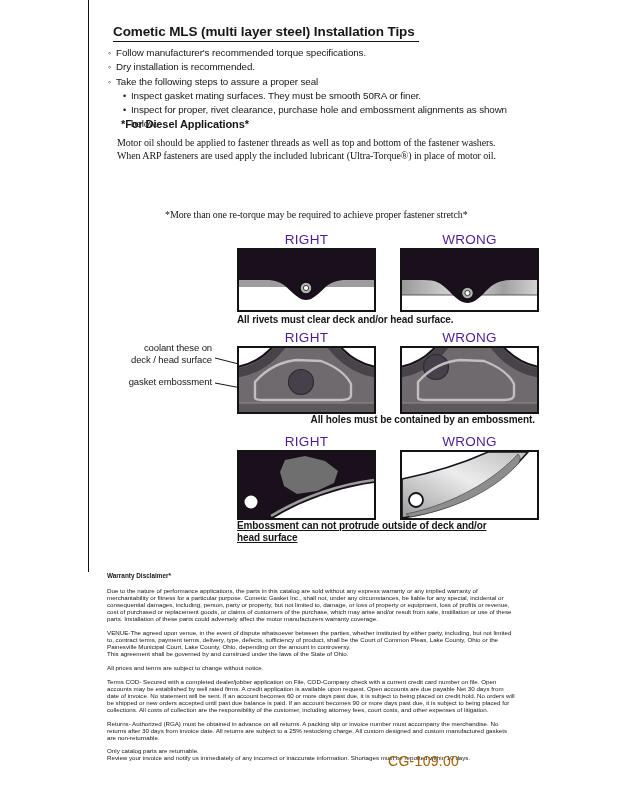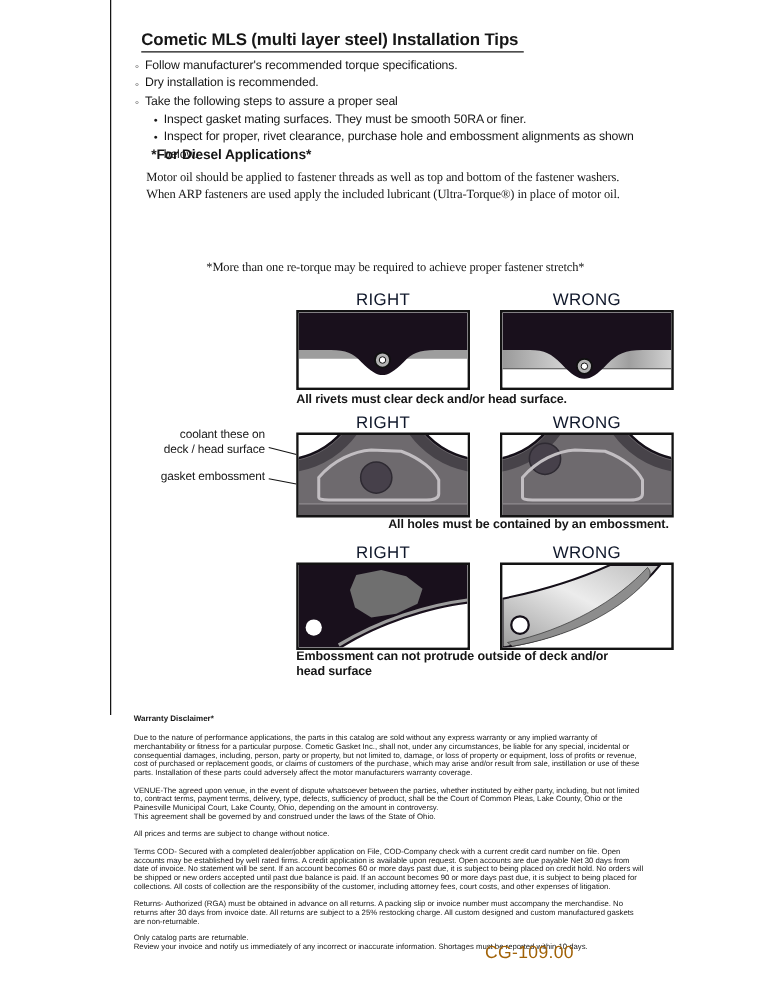--- a/index.html
+++ b/index.html
@@ -16,26 +16,26 @@
   .bullets{position:absolute;left:108px;top:46px;width:420px;font-size:9.8px;letter-spacing:-0.1px;}
   .bullet-row{display:flex;line-height:14.3px;}
   .b-marker{width:8px;flex:0 0 8px;font-size:9px;}
   .sub{margin-left:15px;}
   .diesel-heading{position:absolute;left:121px;top:118px;font-size:11px;font-weight:bold;letter-spacing:-0.1px;}
   .body-para{position:absolute;left:117px;width:404px;font-size:10px;line-height:13.2px;letter-spacing:-0.1px;font-family:Liberation Serif, serif;}
   .p1{top:136px;}  .p2{top:167px;}  .p3{top:208px;margin-left:48px;}
   .diag-row{position:absolute;display:flex;gap:24px;}
   .row1{left:237px;top:231px;} .row2{left:237px;top:329px;} .row3{left:237px;top:433px;}
   .diag-col{display:flex;flex-direction:column;align-items:center;}
-  .diag-label{font-size:13.5px;letter-spacing:0.3px;color:#0f172a;line-height:17px;}
+  .diag-label{font-size:13.5px;letter-spacing:0.3px;color:#4c1d95;line-height:17px;}
   .diag-box{border:2px solid #131313;display:block;background:#fff;}
   .diag-caption{position:absolute;font-size:10px;font-weight:bold;letter-spacing:-0.1px;line-height:12px;}
   .cap1{left:237px;top:314px;width:300px;}
   .cap2{left:237px;top:414px;width:298px;text-align:right;}
-  .cap3{left:237px;top:520px;width:250px;}
+  .cap3{left:237px;top:520px;width:250px;text-decoration:underline;}
   .annotation{
     position:absolute;width:106px;text-align:right;font-size:9.5px;line-height:11.5px;
     letter-spacing:-0.1px;white-space:pre-line;
   }
   .ann1{left:106px;top:342px;}
   .ann2{left:106px;top:376px;}
   .leader-svg{position:absolute;left:0;top:0;pointer-events:none;}
   .disclaimer{position:absolute;left:107px;top:572px;width:410px;font-size:6.2px;line-height:7.1px;letter-spacing:0;}
   .disclaimer h3{font-size:6.4px;margin:0 0 8px 0;}
   .disclaimer p{margin:0 0 6.5px 0;white-space:pre-line;}

